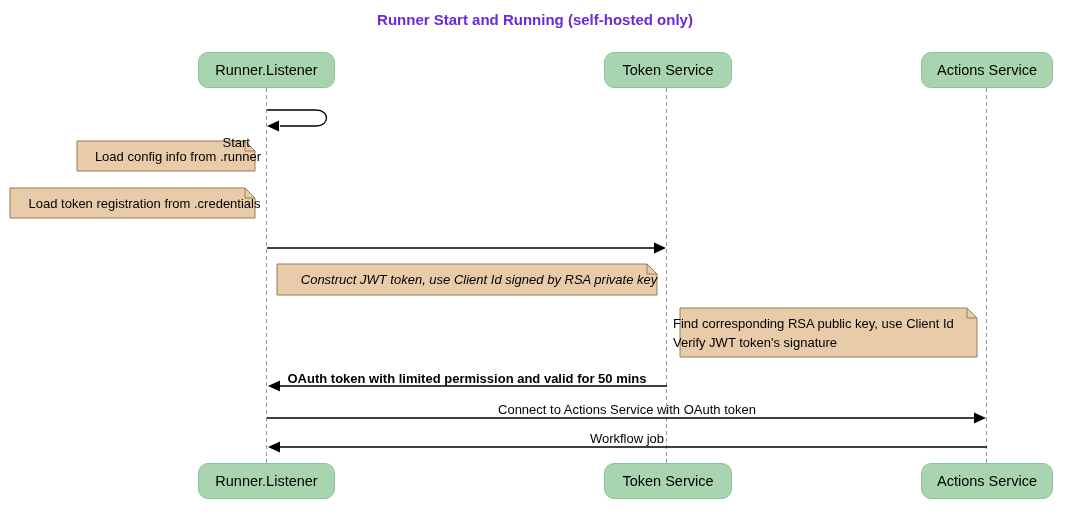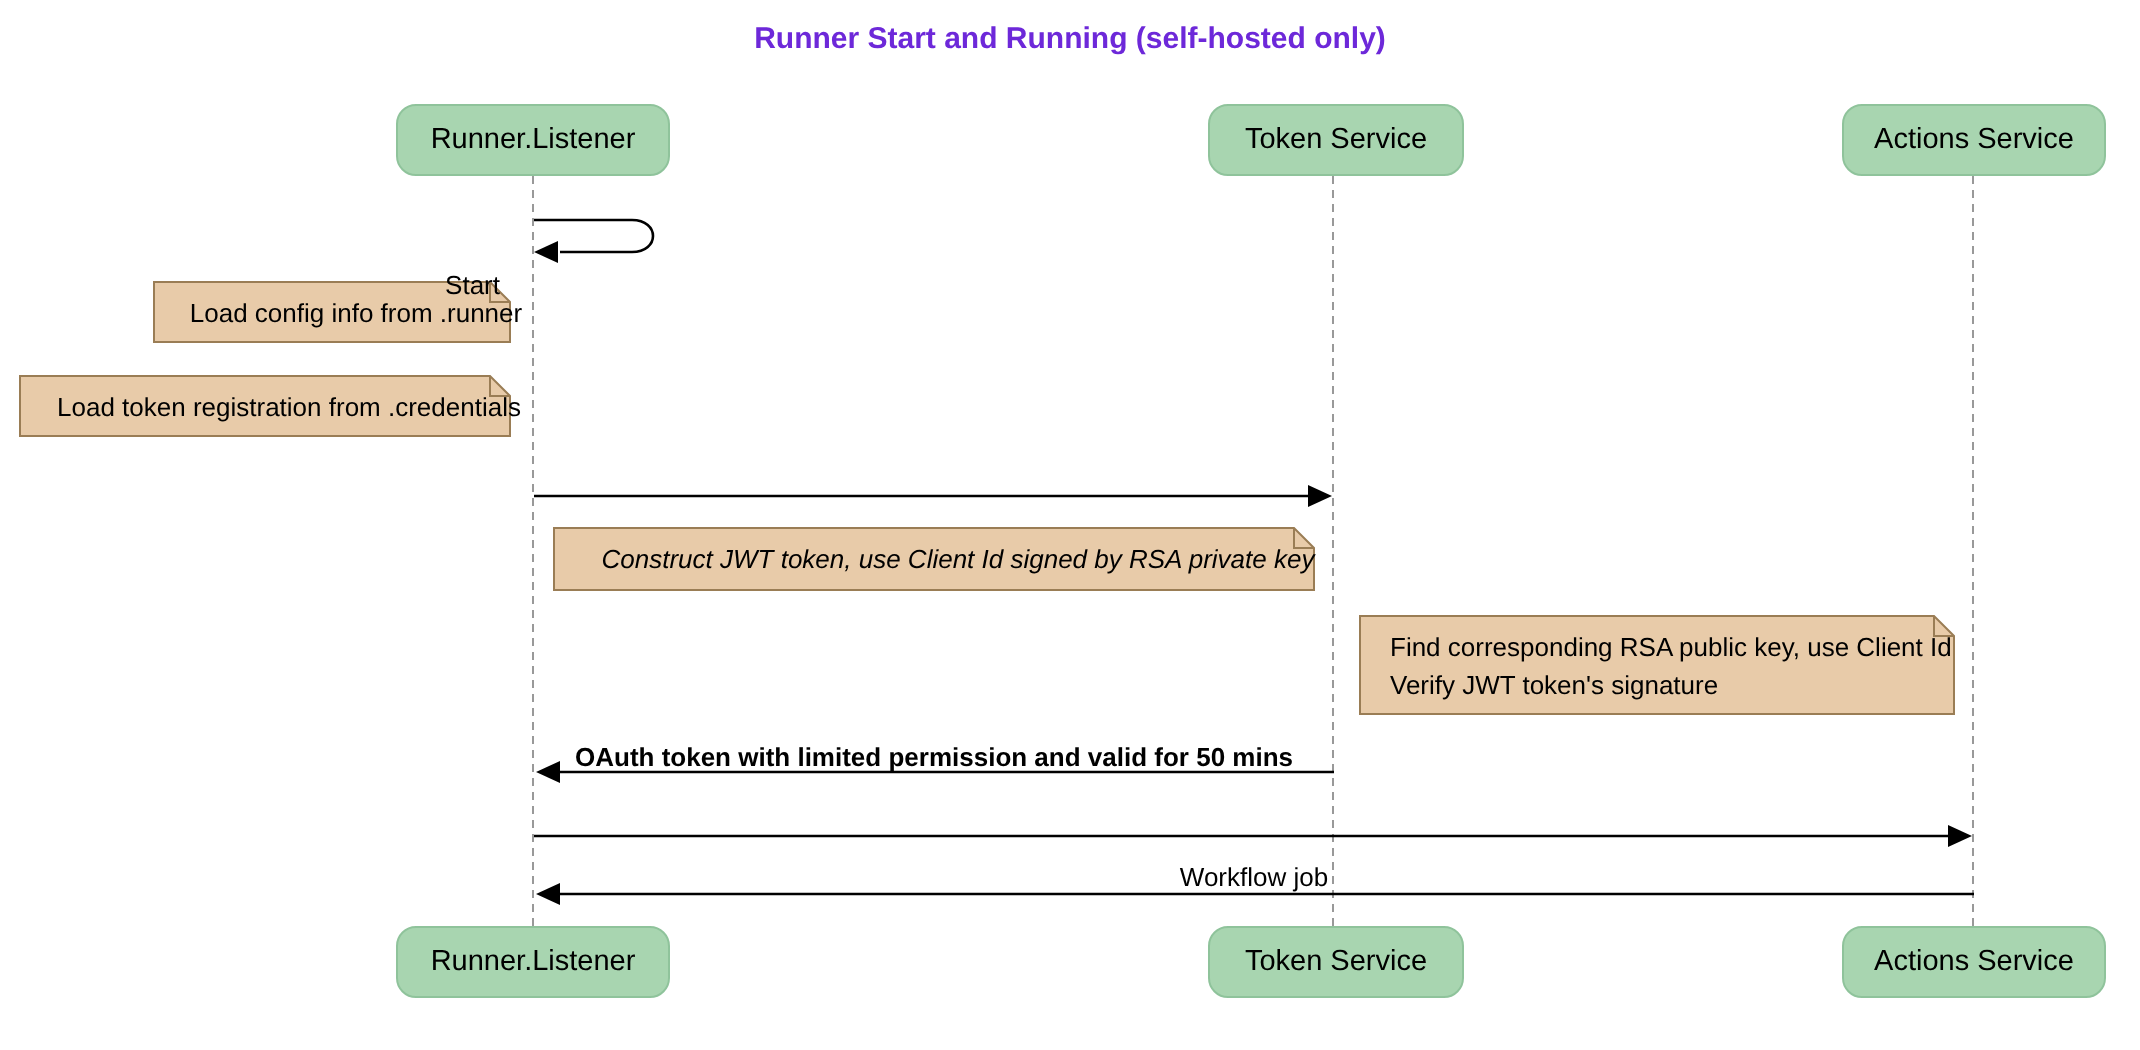--- a/index.html
+++ b/index.html
@@ -103,23 +103,24 @@
   </div>
   <div class="actor" style="left:604px;top:463px;width:128px;">
     <span>Token Service</span>
   </div>
   <div class="actor" style="left:921px;top:463px;width:132px;">
     <span>Actions Service</span>
   </div>
 
   <div class="msg-label right" style="left:158px;top:103px;width:92px;margin-top:32px;">Start</div>
   <div class="msg-label center" style="left:267px;top:371px;width:400px;font-weight:bold;">OAuth token with limited permission and valid for 50 mins</div>
+  <div class="msg-label center" style="left:267px;top:402px;width:720px;">Connect to Actions Service with OAuth token</div>
   <div class="msg-label center" style="left:267px;top:431px;width:720px;">Workflow job</div>
 
   <div class="note-text" style="left:77px;top:141px;width:178px;height:30px;">Load config info from .runner</div>
   <div class="note-text" style="left:10px;top:188px;width:245px;height:30px;">Load token registration from .credentials</div>
   <div class="note-text" style="left:277px;top:264px;width:380px;height:31px;font-style:italic;">Construct JWT token, use Client Id signed by RSA private key</div>
-  <div class="note-text multiline" style="left:683px;top:314px;width:286px;">
+  <div class="note-text multiline" style="left:661px;top:314px;width:286px;">
     <div>Find corresponding RSA public key, use Client Id</div>
     <div>Verify JWT token's signature</div>
   </div>
 
 </div>
 
 </body></html>

